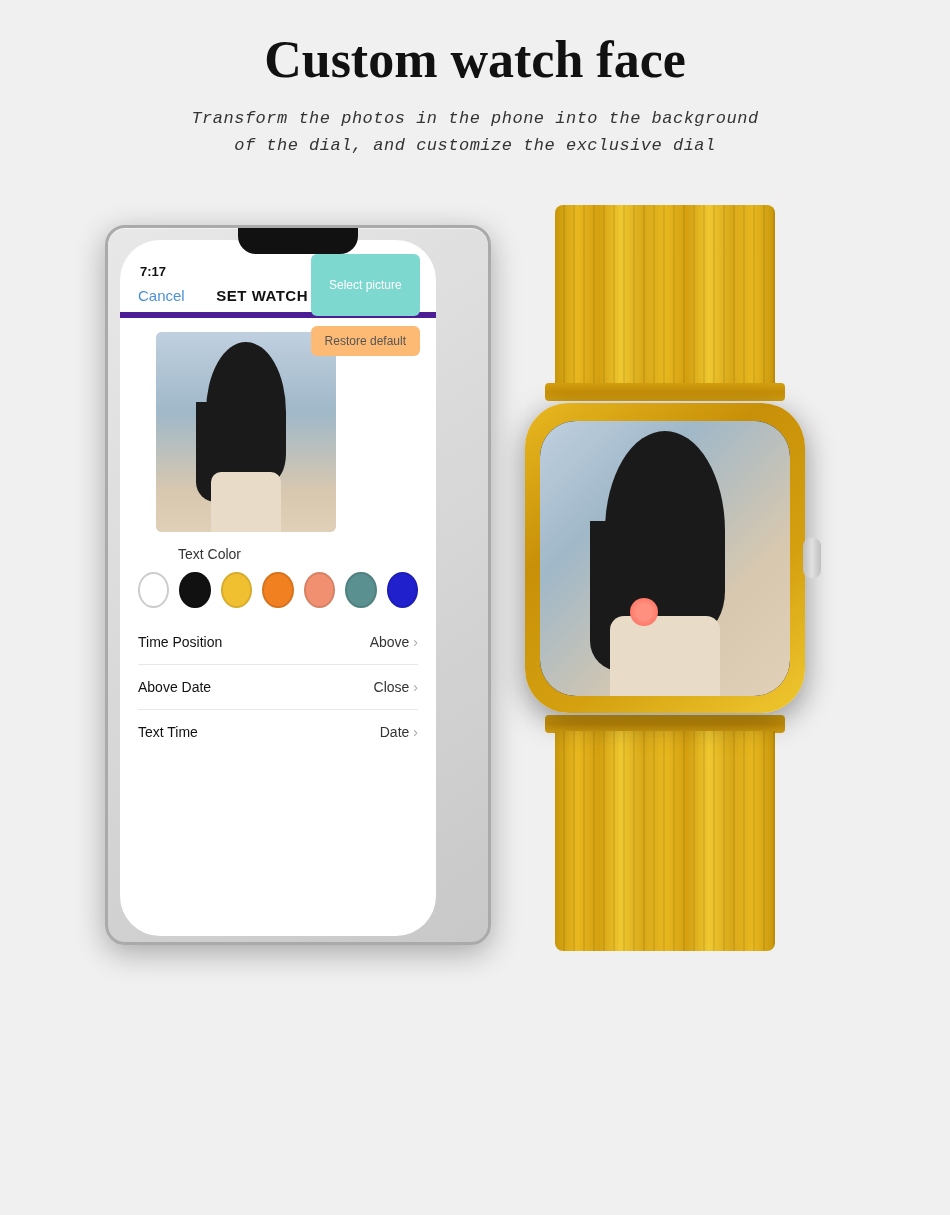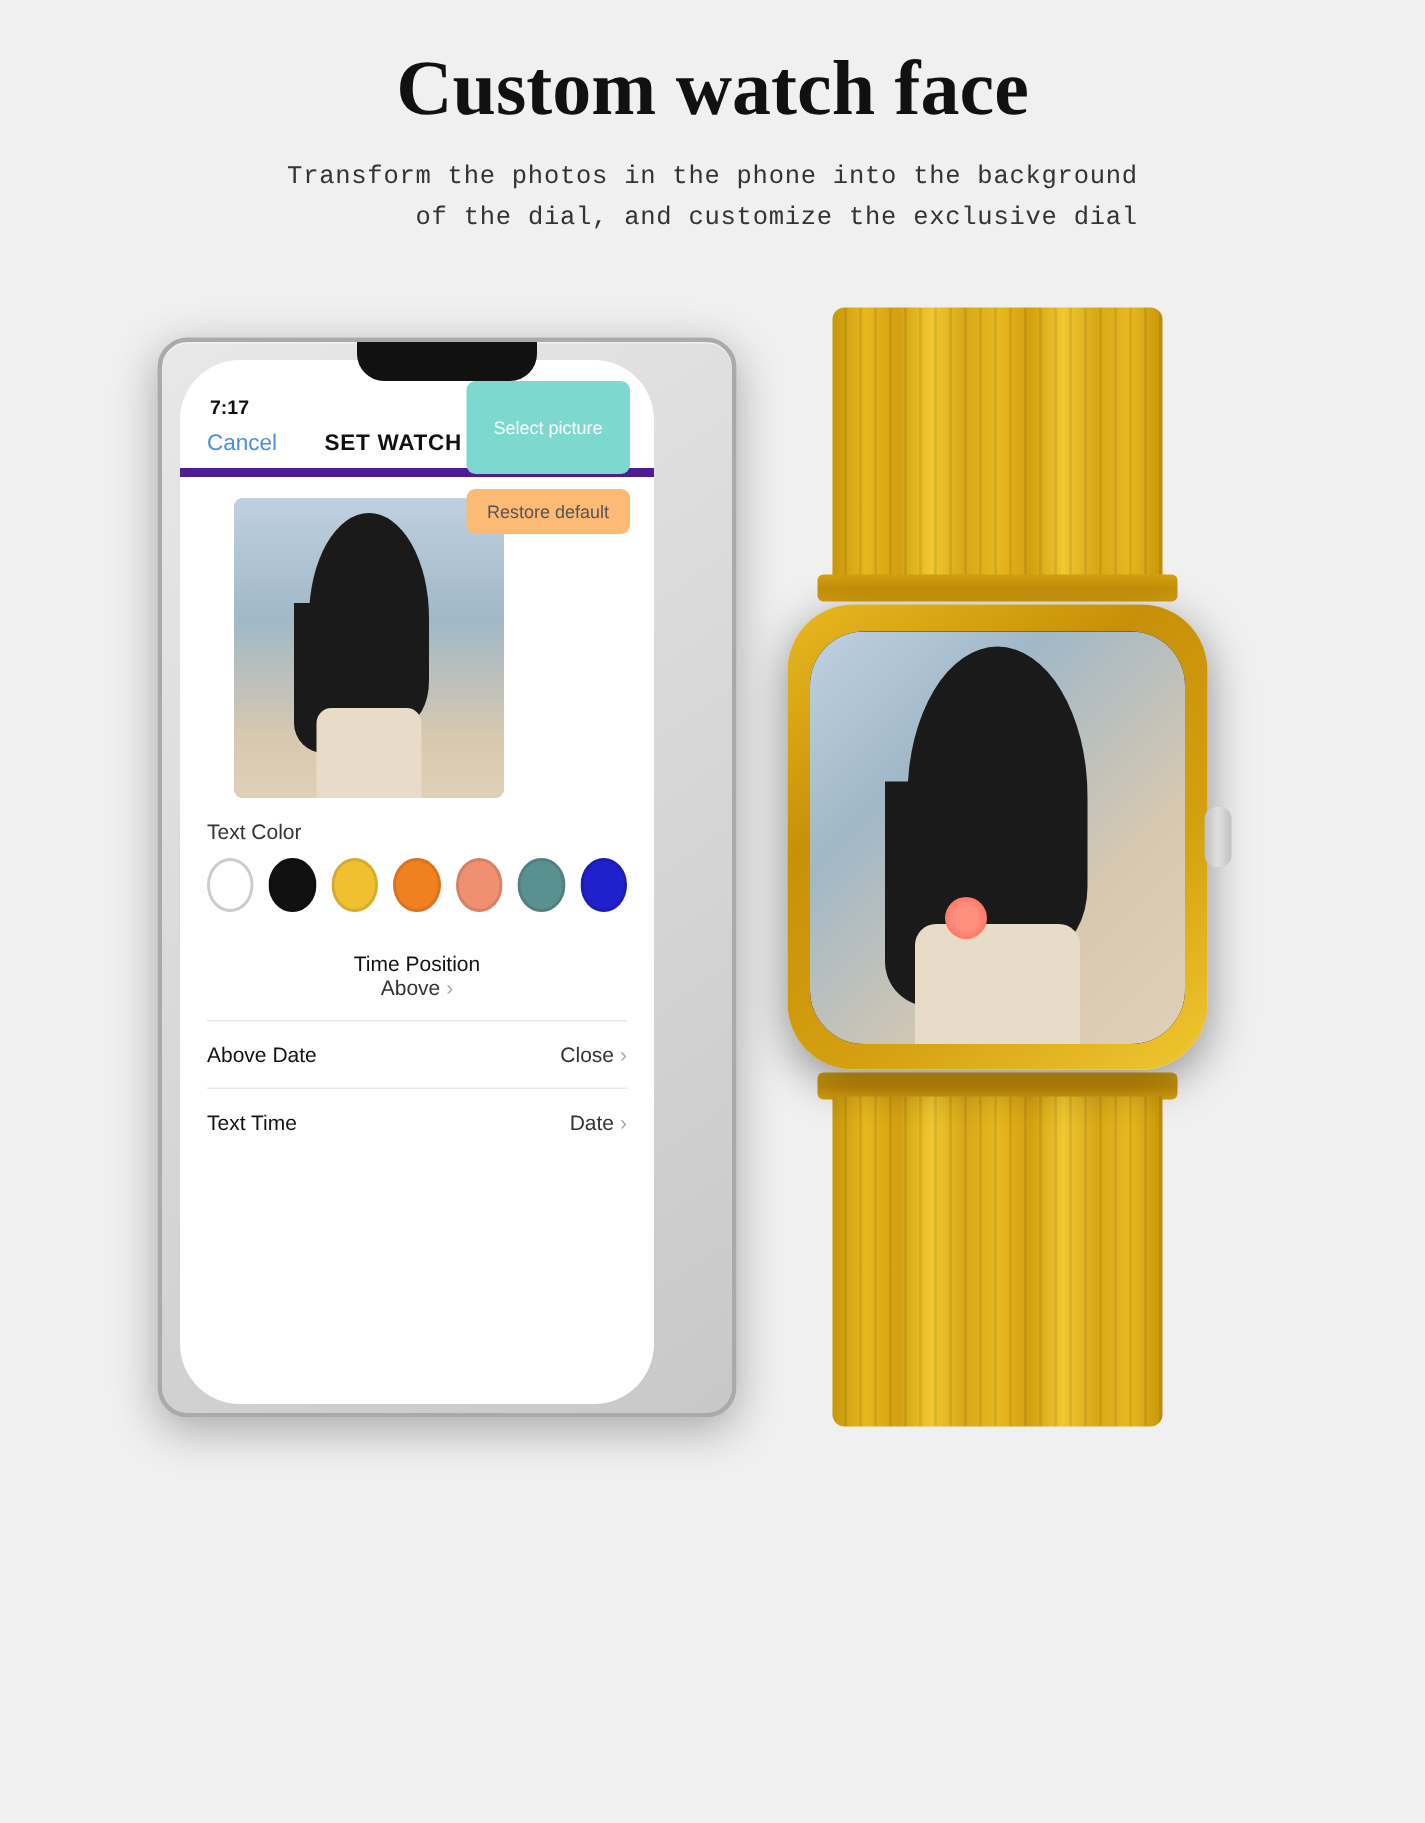--- a/index.html
+++ b/index.html
@@ -27,26 +27,27 @@
       font-weight: 900;
       color: #111;
       margin-bottom: 16px;
       font-family: 'Georgia', serif;
       text-align: right;
     }
 
     .page-subtitle {
       font-size: 17px;
       color: #333;
-      text-align: right;
+      text-align: center;
       line-height: 1.6;
       letter-spacing: 0.5px;
       margin-bottom: 36px;
       font-family: 'Courier New', monospace;
       max-width: 700px;
+      font-style: italic;
     }
 
     .content-row {
       display: flex;
       flex-direction: row;
       align-items: center;
       justify-content: center;
       gap: 40px;
       width: 100%;
     }
@@ -225,20 +226,21 @@
 
     .text-color-section {
       padding: 0 18px;
     }
 
     .text-color-label {
       font-size: 14px;
       color: #333;
       margin-bottom: 10px;
       margin-top: 4px;
+      margin-left: 40px;
     }
 
     .color-swatches {
       display: flex;
       gap: 10px;
       margin-bottom: 12px;
     }
 
     .color-swatch {
       width: 36px;
@@ -265,21 +267,20 @@
       justify-content: space-between;
       align-items: center;
       padding: 14px 0;
       border-top: 1px solid #e8e8e8;
       font-size: 14px;
       color: #111;
     }
 
     .setting-row:first-child {
       border-top: none;
-      flex-direction: column;
     }
 
     .setting-value {
       display: flex;
       align-items: center;
       color: #333;
       gap: 4px;
     }
 
     .chevron {

